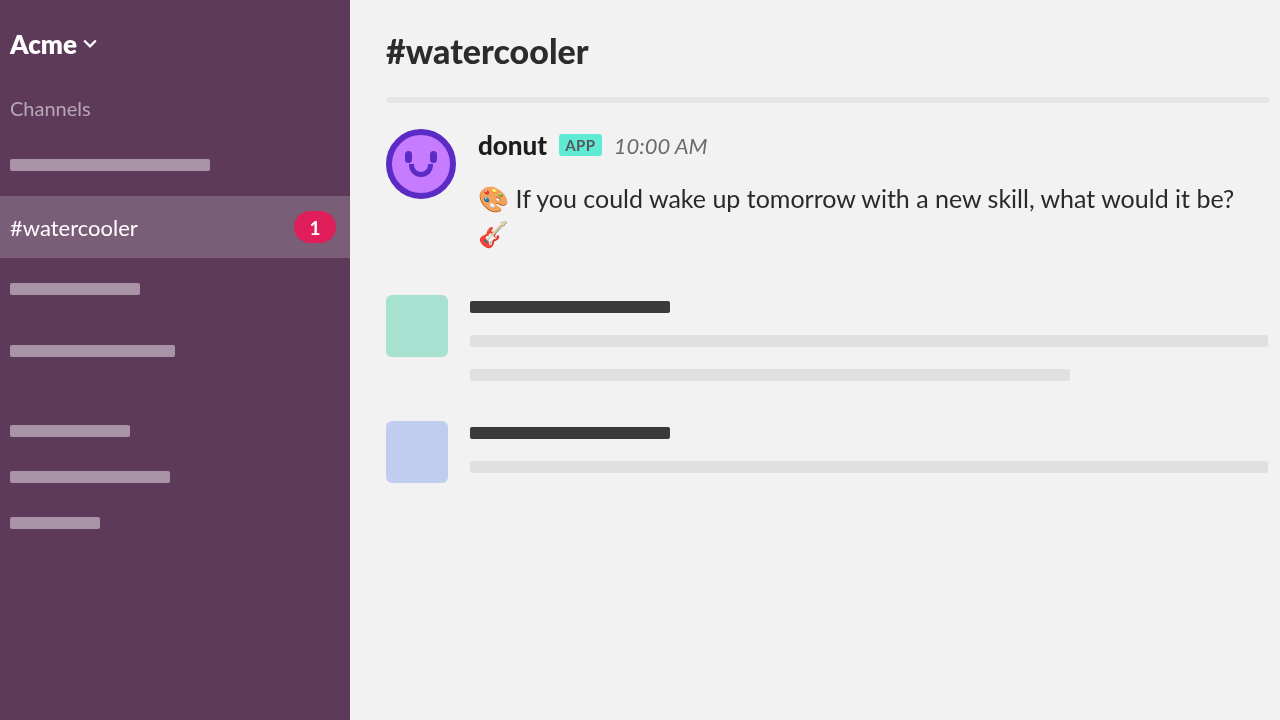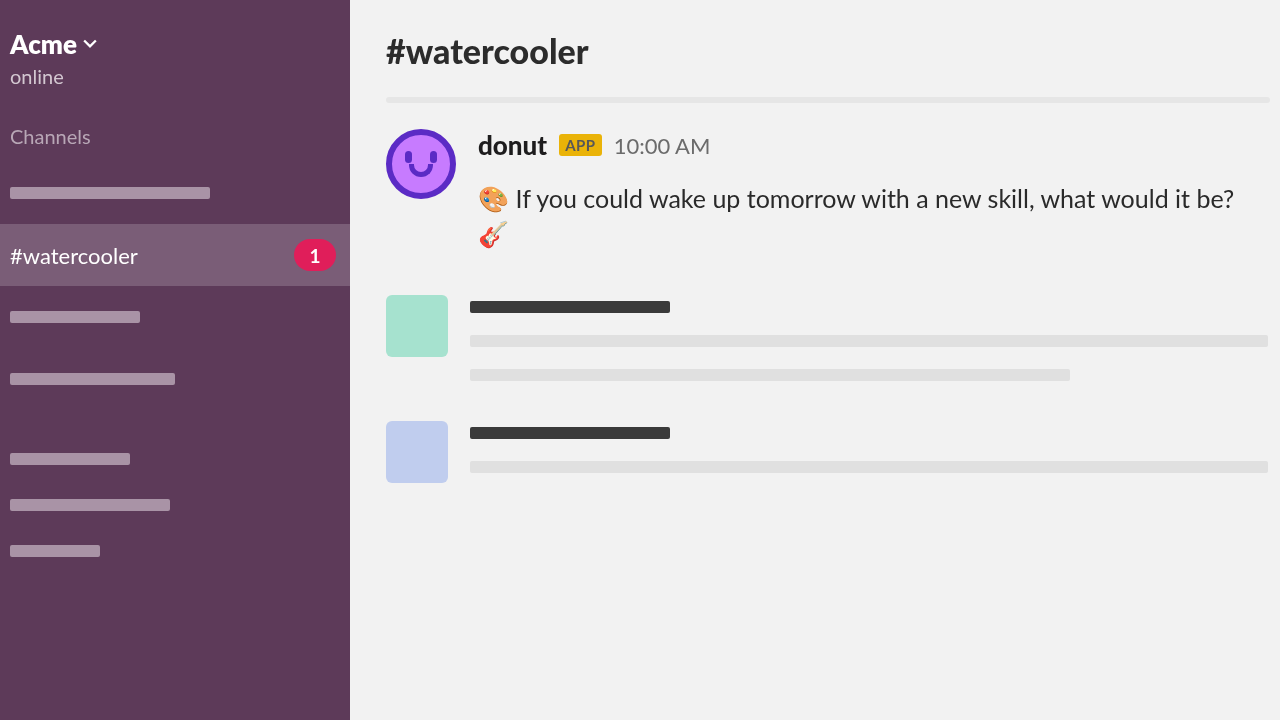--- a/index.html
+++ b/index.html
@@ -103,27 +103,27 @@
   .avatar.square { border-radius: 6px; }
   .avatar.sm { width: 62px; height: 62px; flex-basis: 62px; }
 
   .msg-body { flex: 1; }
 
   .msg-head { display: flex; align-items: center; gap: 12px; }
   .sender { font-size: 26px; font-weight: 900; color: #1d1c1d; }
   .app-badge {
     font-size: 15px;
     font-weight: 700;
-    background: #eab308;
+    background: #5eead4;
     color: #585858;
     padding: 2px 6px;
     border-radius: 3px;
     letter-spacing: 0.5px;
   }
-  .time { font-size: 22px; color: #6b6b6b; }
+  .time { font-size: 22px; color: #6b6b6b; font-style: italic; }
   .msg-text { font-size: 25px; color: #2a2a2a; line-height: 1.4; margin-top: 20px; max-width: 770px; }
 
   .ph-name { height: 12px; background: #3a3a3a; border-radius: 2px; }
   .ph-line { height: 12px; background: #e0e0e0; border-radius: 2px; }
 
   
   .donut-ring {
     width: 100%; height: 100%; border-radius: 50%;
     border: 6px solid #5b2bc5;
     background: #c77bff;
@@ -146,21 +146,20 @@
 
 <aside class="sidebar">
 
   <div class="ws-header">
     <div class="ws-name-row">
       <span class="ws-name">Acme</span>
       <svg class="ws-caret" viewBox="0 0 12 8">
         <path d="M1 1l5 5 5-5" fill="none" stroke="#fff" stroke-width="2"></path>
       </svg>
     </div>
-    <div class="ws-status">online</div>
   </div>
 
   <div class="section-title">Channels</div>
 
   <div class="side-item">
     <span class="skeleton" style="width:200px"></span>
   </div>
 
   <div class="side-item active">
     <span>#watercooler</span>

